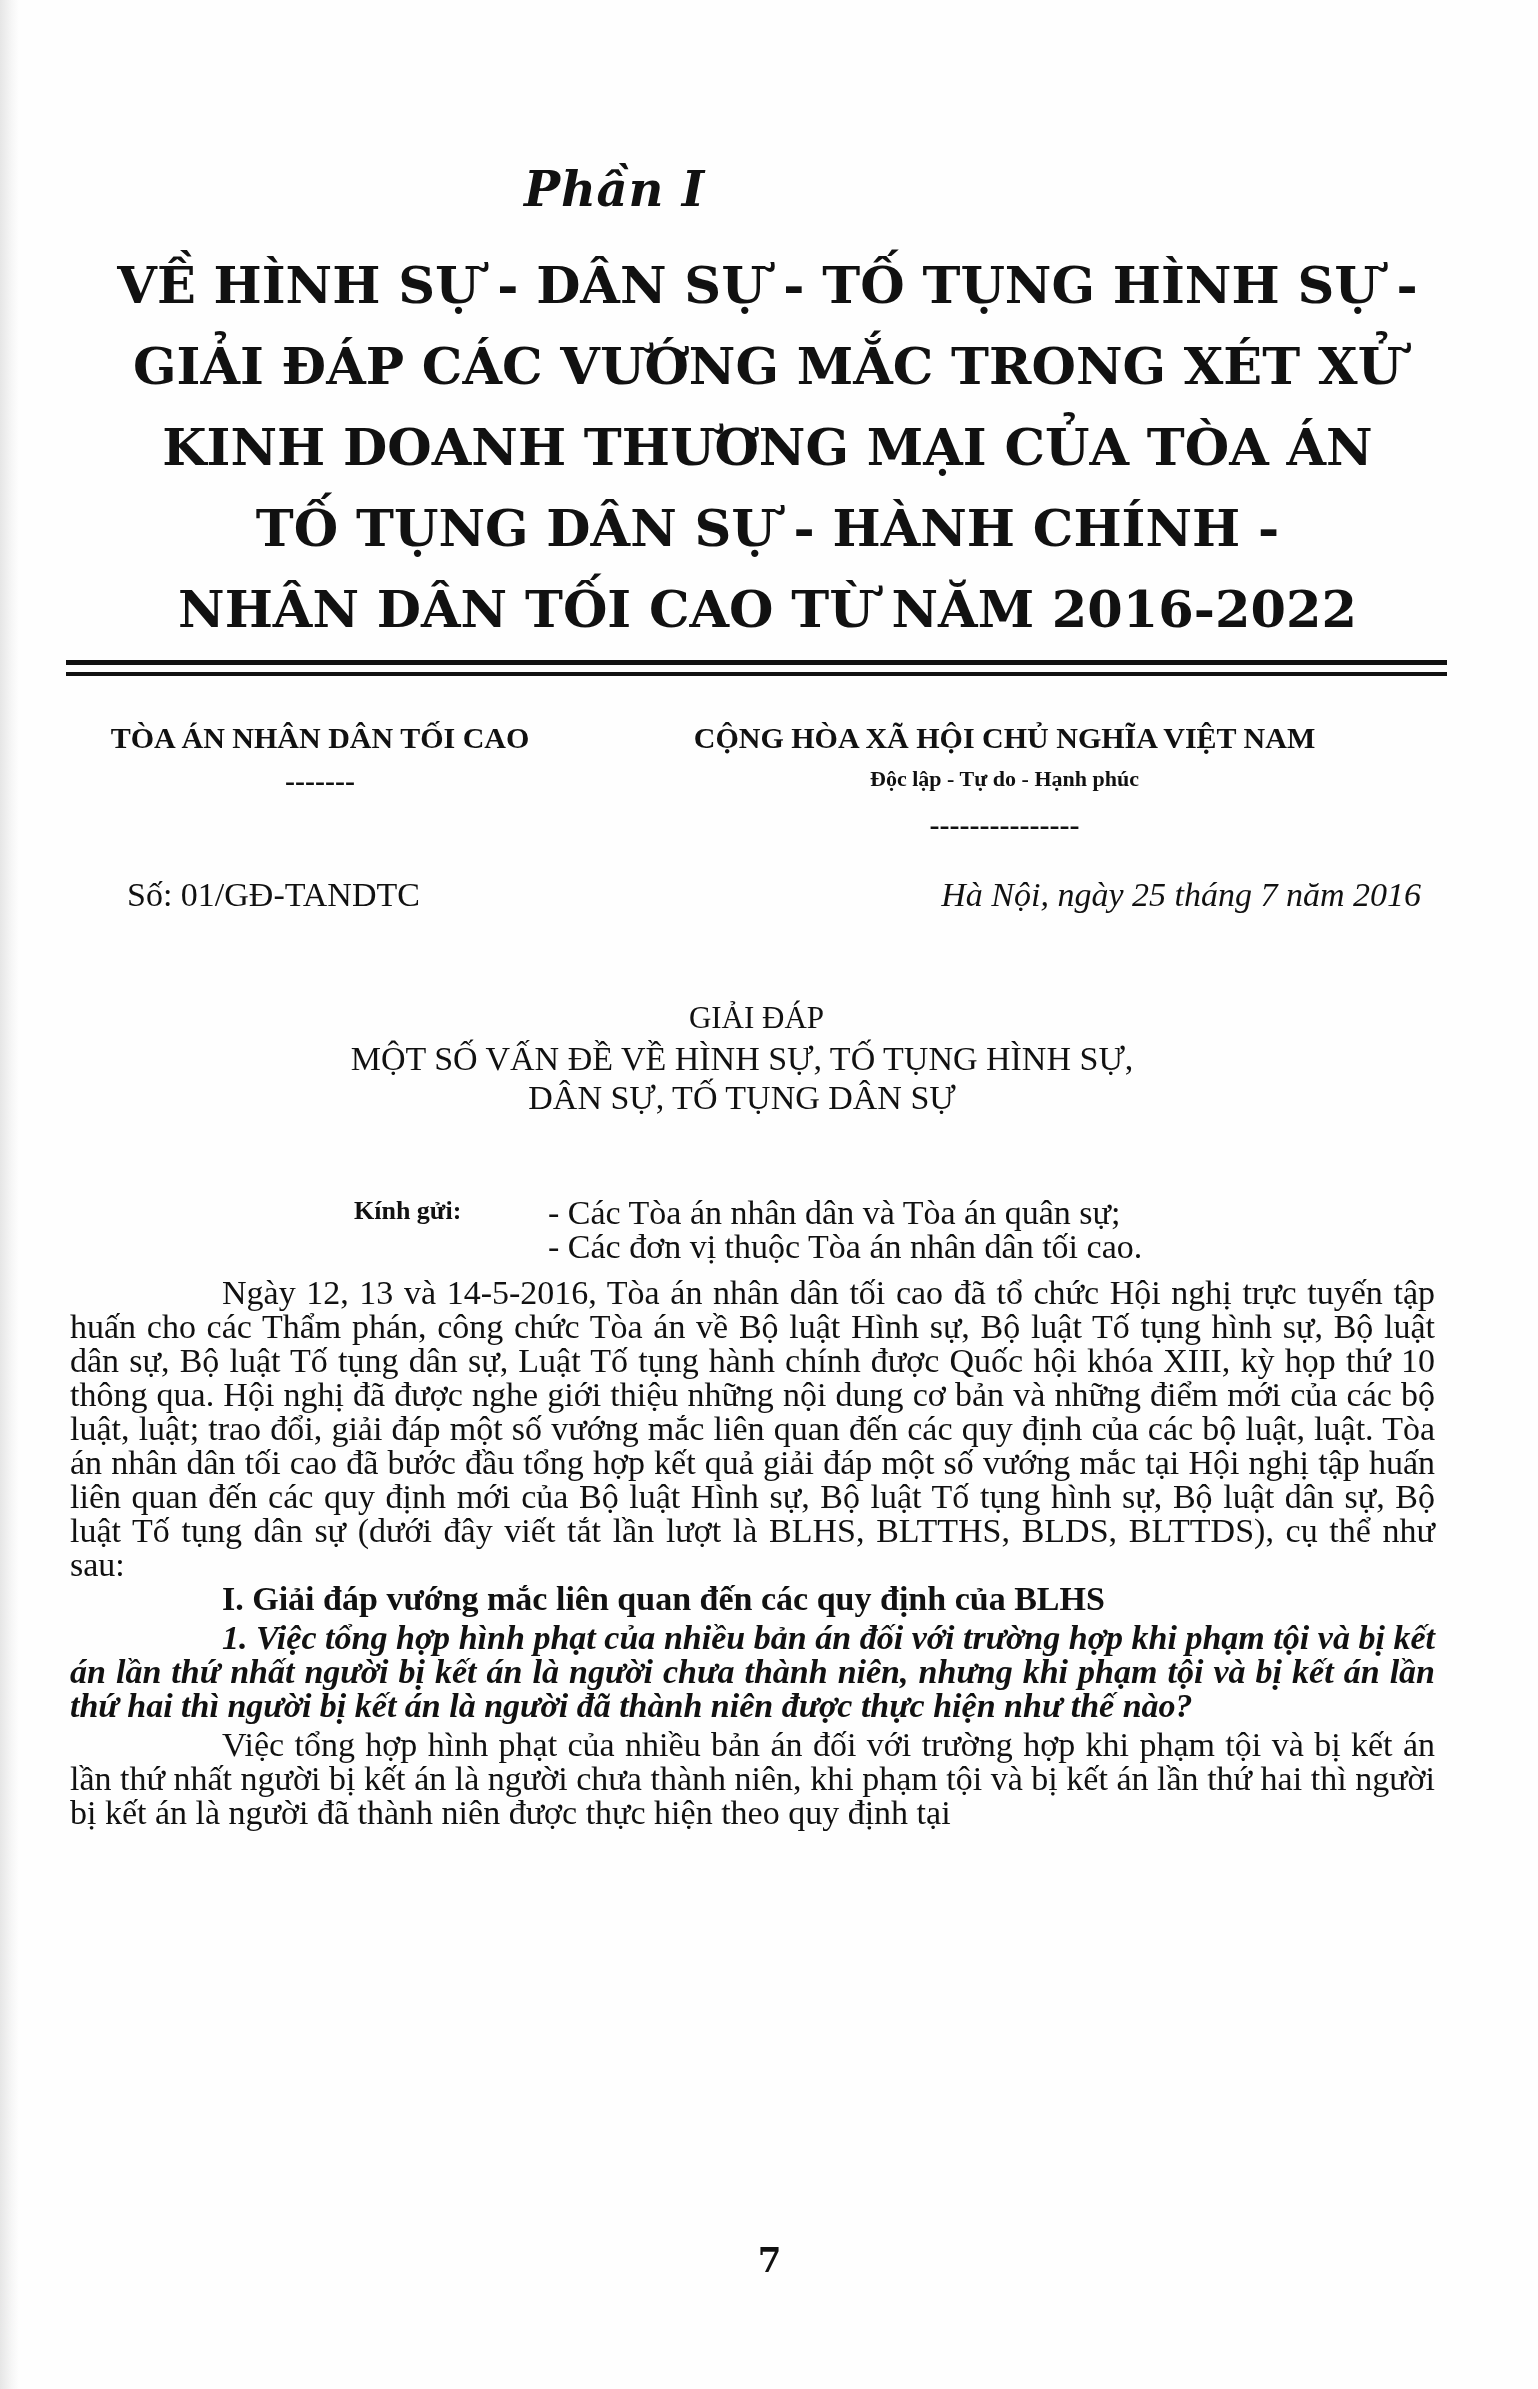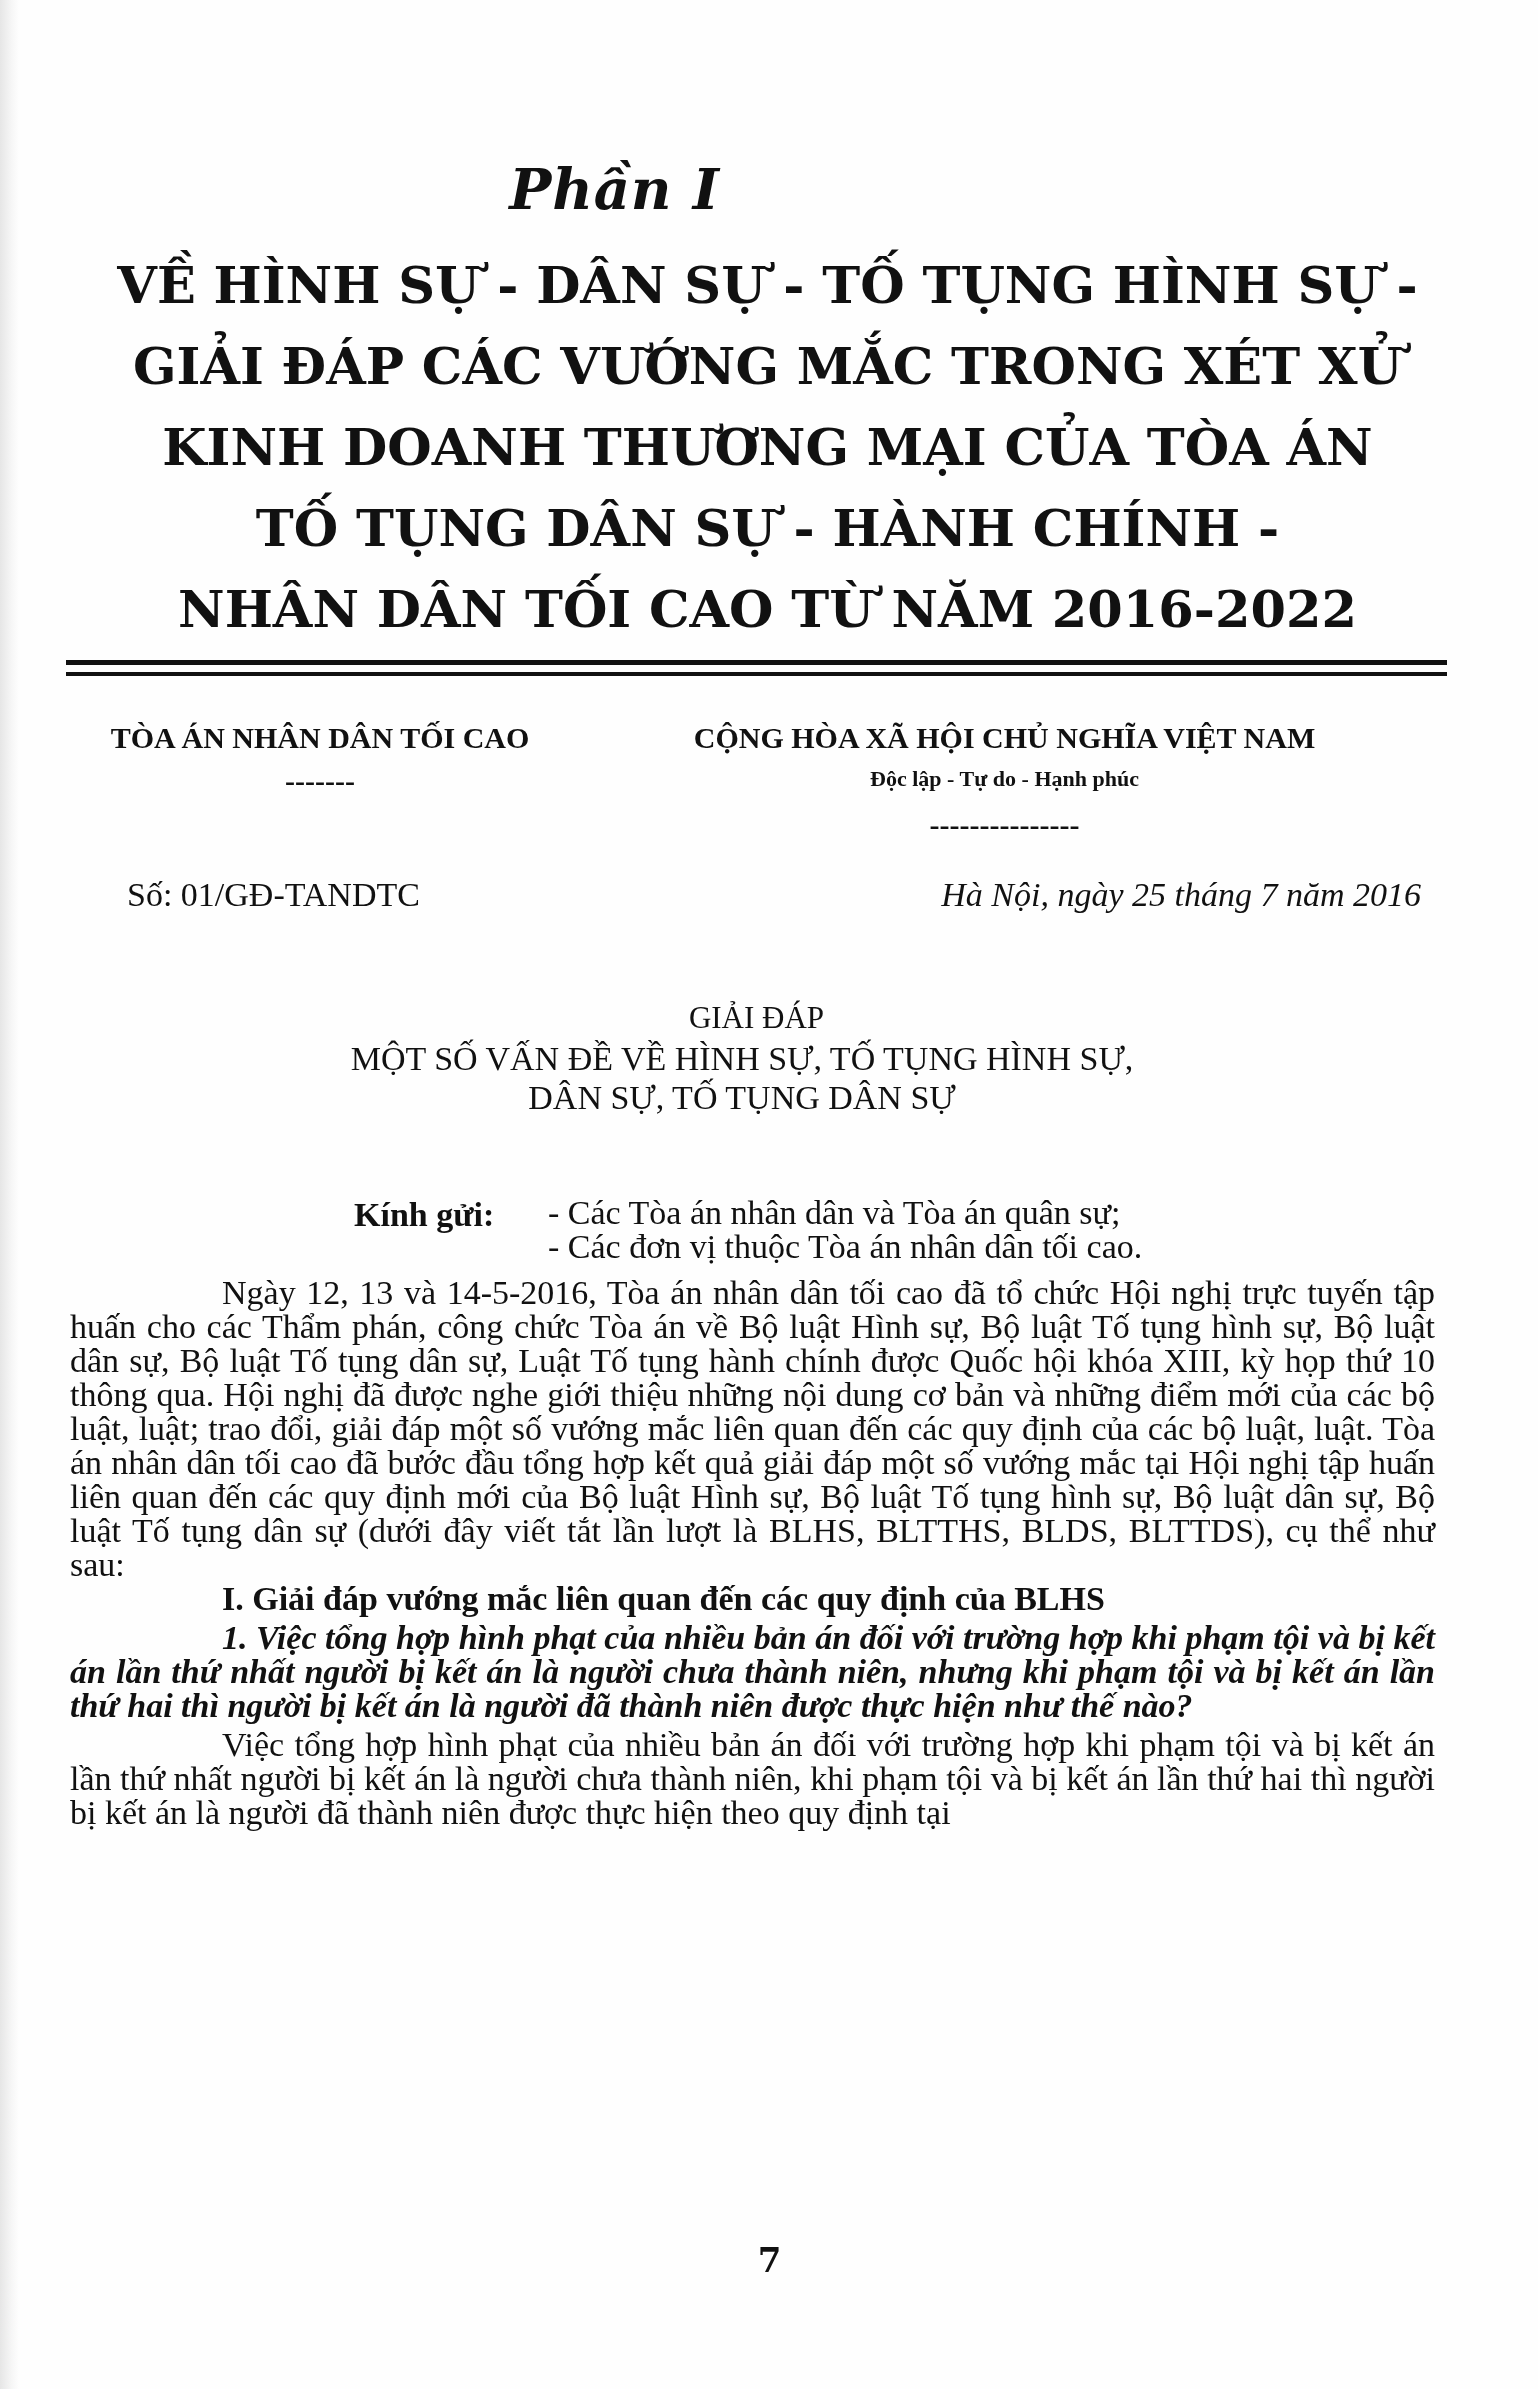--- a/index.html
+++ b/index.html
@@ -9,21 +9,21 @@
     color: #111;
     font-family: "Liberation Serif", "DejaVu Serif", serif;
   }
   .scan-shadow {
     position: absolute; left: 0; top: 0; width: 18.6px; height: 2389px;
     background: linear-gradient(to right, #e6e6e6, #f6f6f6 60%, #fefefe);
   }
   .part-heading {
     position: absolute; left: 0; width: 1229px; top: 156px; text-align: center;
     font-family: "DejaVu Serif", "Liberation Serif", serif;
-    font-weight: bold; font-style: italic; font-size: 56px; line-height: 67px;
+    font-weight: bold; font-style: italic; font-size: 48px; line-height: 67px;
     letter-spacing: 0.8px;
   }
   .main-title {
     position: absolute; left: 59px; width: 1417px; top: 245px; text-align: center;
     font-family: "DejaVu Serif", "Liberation Serif", serif;
     font-weight: bold; font-size: 51px; line-height: 81px;
     letter-spacing: 0px;
   }
   .main-title div { white-space: nowrap; }
   .rule { position: absolute; left: 66px; width: 1381px; background: #111; }
@@ -38,21 +38,21 @@
 
   .doc-number { position: absolute; left: 127px; top: 876px; font-size: 34px; white-space: nowrap; }
   .doc-date { position: absolute; right: 118px; top: 876px; font-size: 34px; font-style: italic; white-space: nowrap; }
 
   .doc-title { position: absolute; left: 0; width: 1513px; top: 998px; text-align: center;
     font-weight: normal; font-size: 31px; line-height: 39px; }
   .doc-subtitle { position: absolute; left: 0; width: 1484px; top: 1039px; text-align: center;
     font-size: 34px; line-height: 39px; }
   .doc-subtitle div { white-space: nowrap; }
 
-  .recipients-label { position: absolute; left: 354px; top: 1196px; font-size: 34px; font-weight: bold; white-space: nowrap; }
+  .recipients-label { position: absolute; left: 354px; top: 1196px; font-size: 26px; font-weight: bold; white-space: nowrap; }
   .recipients-list { position: absolute; left: 548px; top: 1196px; font-size: 34px; line-height: 34px; white-space: nowrap; }
 
   .body { position: absolute; left: 70px; width: 1365px; font-size: 34px; line-height: 34px; text-align: justify; }
   .body p { margin: 0; text-indent: 152px; }
   .body p.section { font-weight: bold; margin-top: 0; margin-bottom: 5px; }
   .body p.question { font-weight: bold; font-style: italic; margin-bottom: 5px; }
   .body1 { top: 1276px; }
 
   .page-number { position: absolute; left: 0; width: 1539px; top: 2240px; text-align: center;
     font-family: "DejaVu Serif", serif; font-weight: bold; font-size: 34px; }

